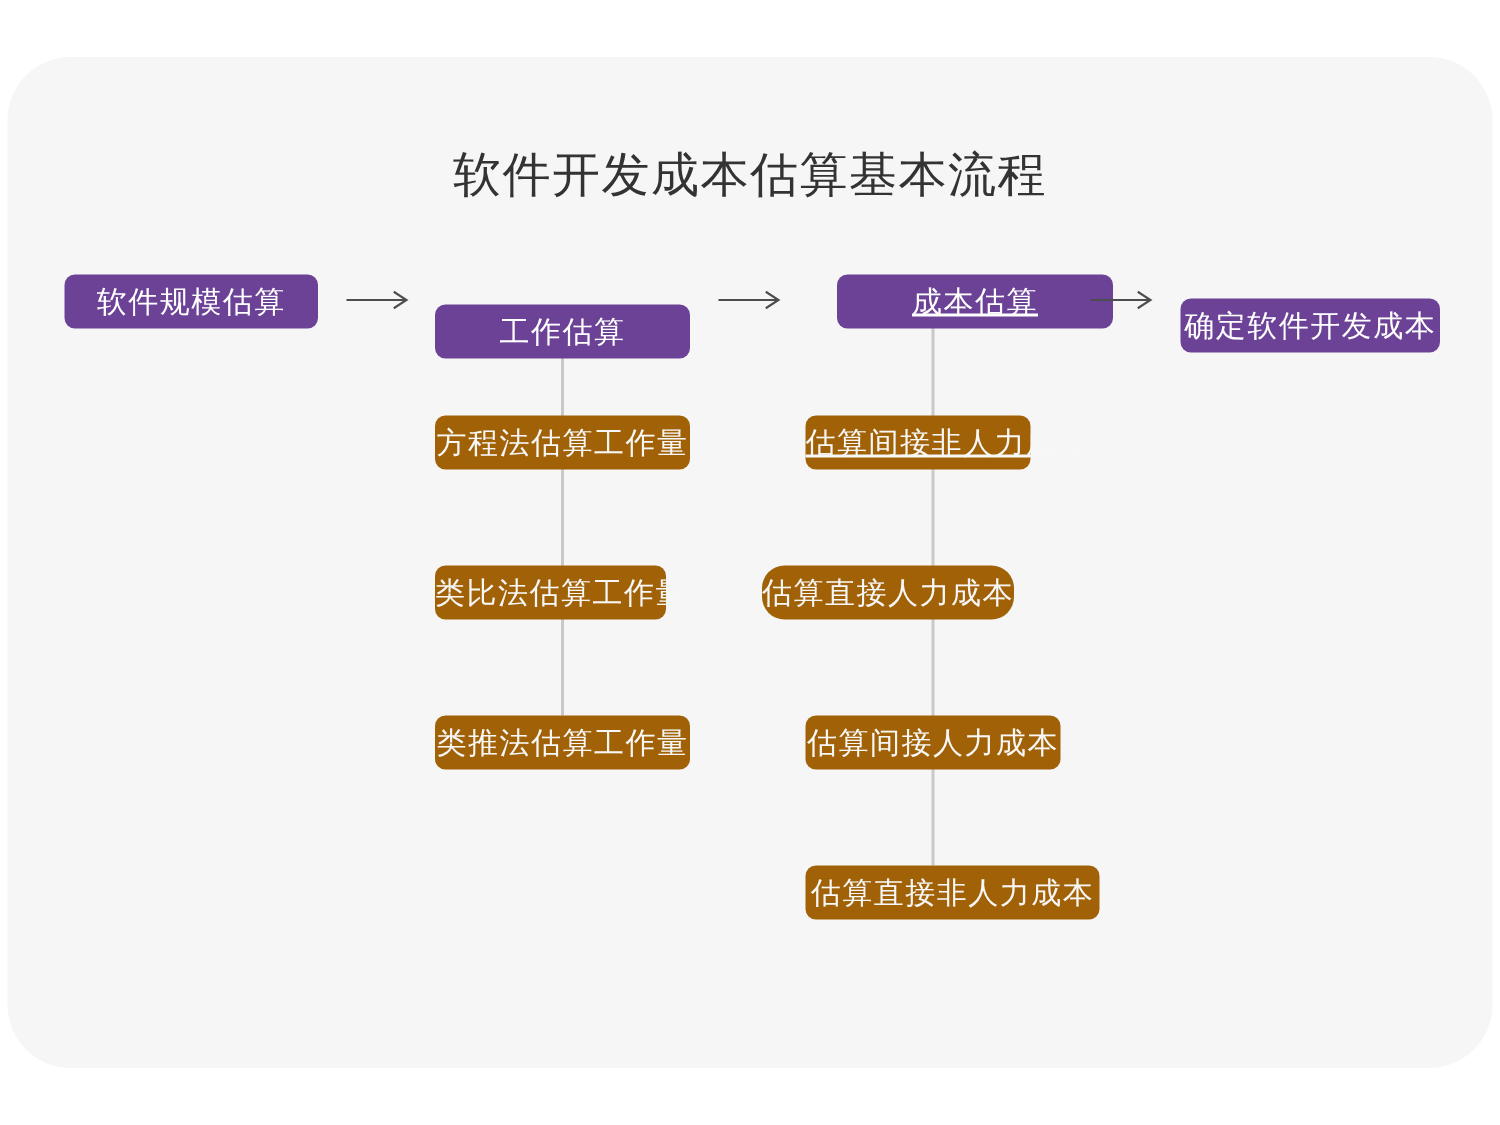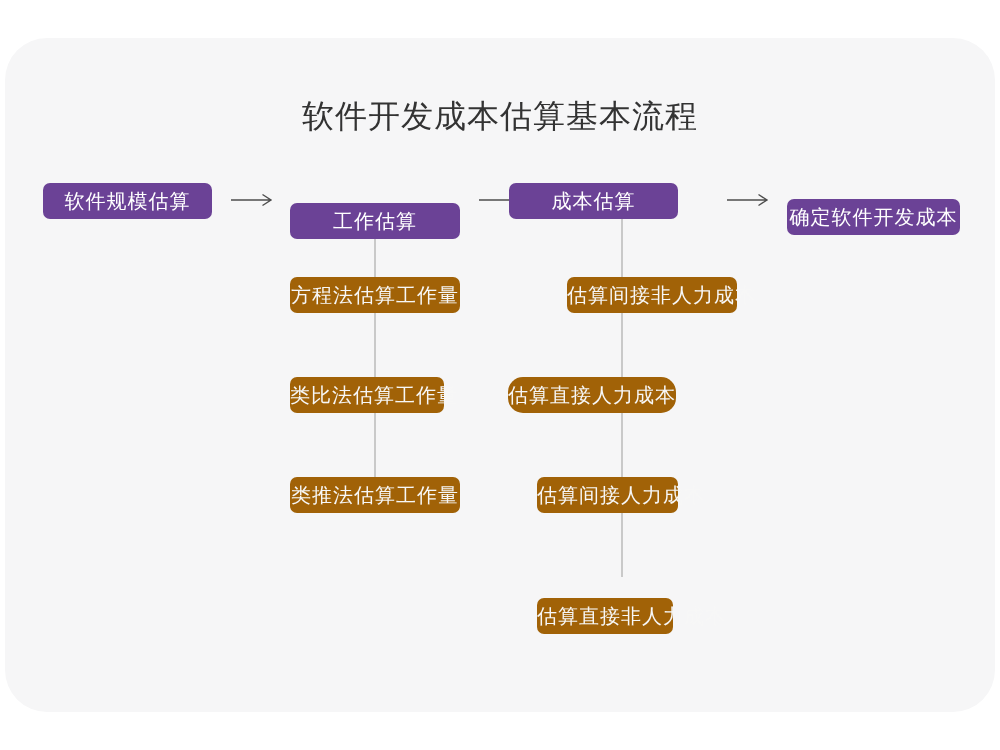--- a/index.html
+++ b/index.html
@@ -52,38 +52,38 @@
     top: 192px;
     width: 44px;
     height: 16px;
     z-index: 2;
   }
   .arrow svg { display: block; width: 44px; height: 16px; }
 
   
   .step-0 { left: 43px;  top: 183px; width: 169px; }
   .step-1 { left: 290px; top: 183px; width: 170px; margin-top: 20px; }
-  .step-2 { left: 509px; top: 183px; width: 169px; }
+  .step-2 { left: 558px; top: 183px; width: 184px; text-decoration: underline; }
   .step-3 { left: 787px; top: 183px; width: 173px; margin-top: 16px; }
   .arrow-0 { left: 230px; }
   .arrow-1 { left: 478px; }
   .arrow-2 { left: 726px; }
 
   
   .wline { left: 374px; top: 218px; height: 259px; }
   .work-0 { left: 290px; top: 277px; width: 170px; }
   .work-1 { left: 290px; top: 377px; width: 154px; }
   .work-2 { left: 290px; top: 477px; width: 170px; }
 
   
   .cline { left: 621px; top: 218px; height: 359px; }
-  .cost-0 { left: 567px; top: 277px; width: 170px; }
+  .cost-0 { left: 537px; top: 277px; width: 150px; text-decoration: underline; }
   .cost-1 { left: 508px; top: 377px; width: 168px; border-radius: 15px; }
-  .cost-2 { left: 537px; top: 477px; width: 141px; }
-  .cost-3 { left: 537px; top: 598px; width: 136px; }
+  .cost-2 { left: 537px; top: 477px; width: 170px; }
+  .cost-3 { left: 537px; top: 577px; width: 196px; }
 </style>
 </head>
 <body>
 
 <div class="page">
   <div class="card"></div>
 
   <div class="diagram-title">软件开发成本估算基本流程</div>
 
   <div class="vline wline"></div>

